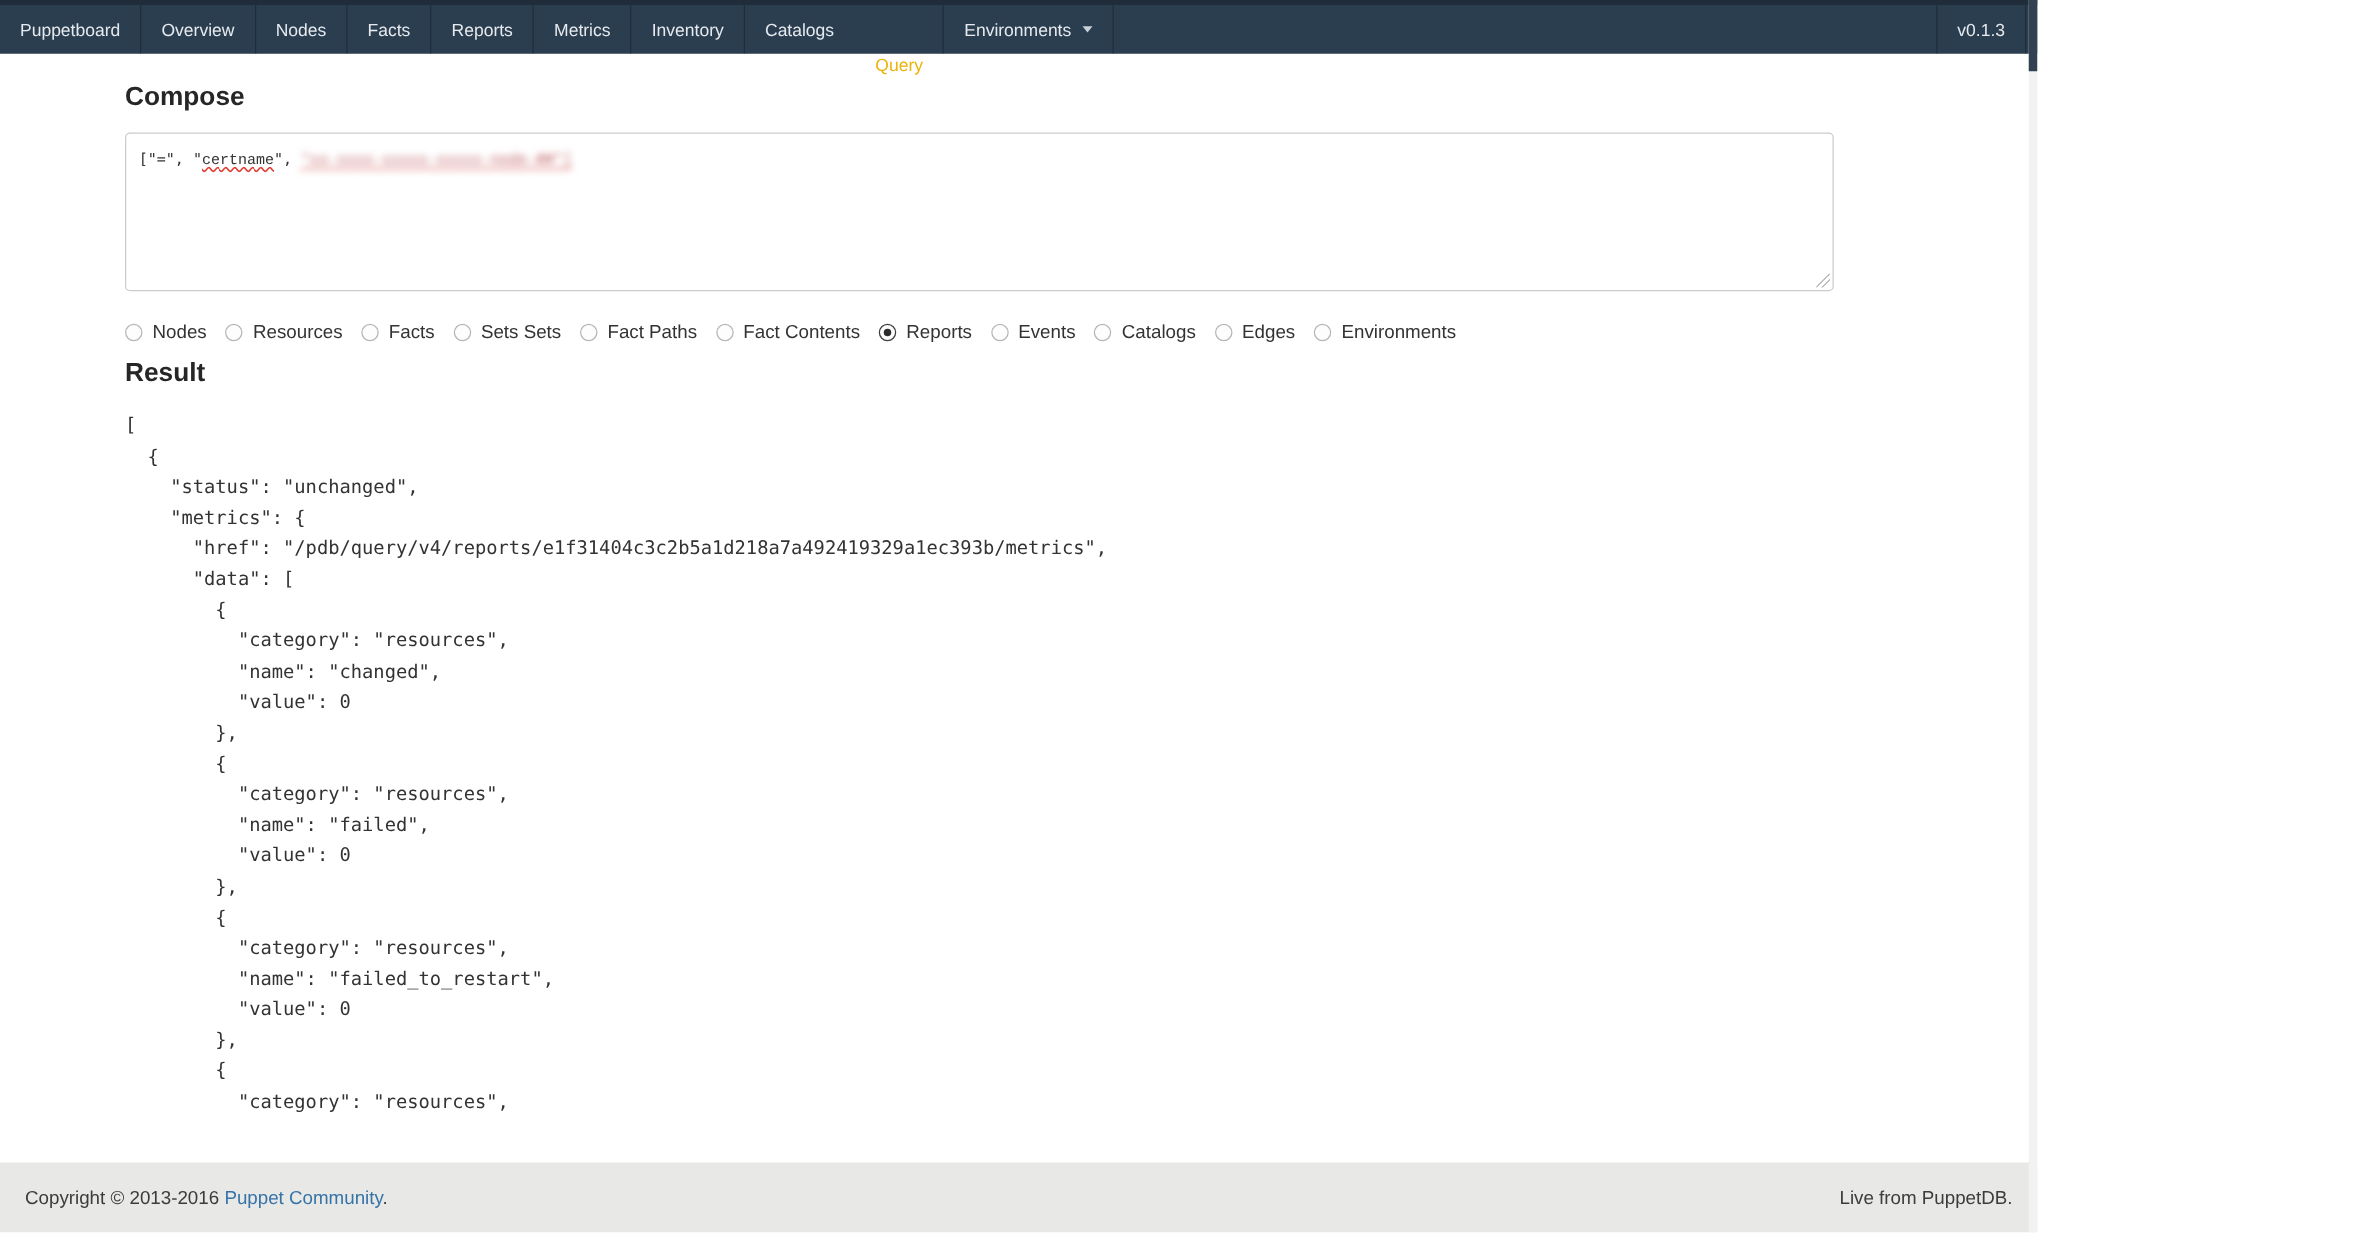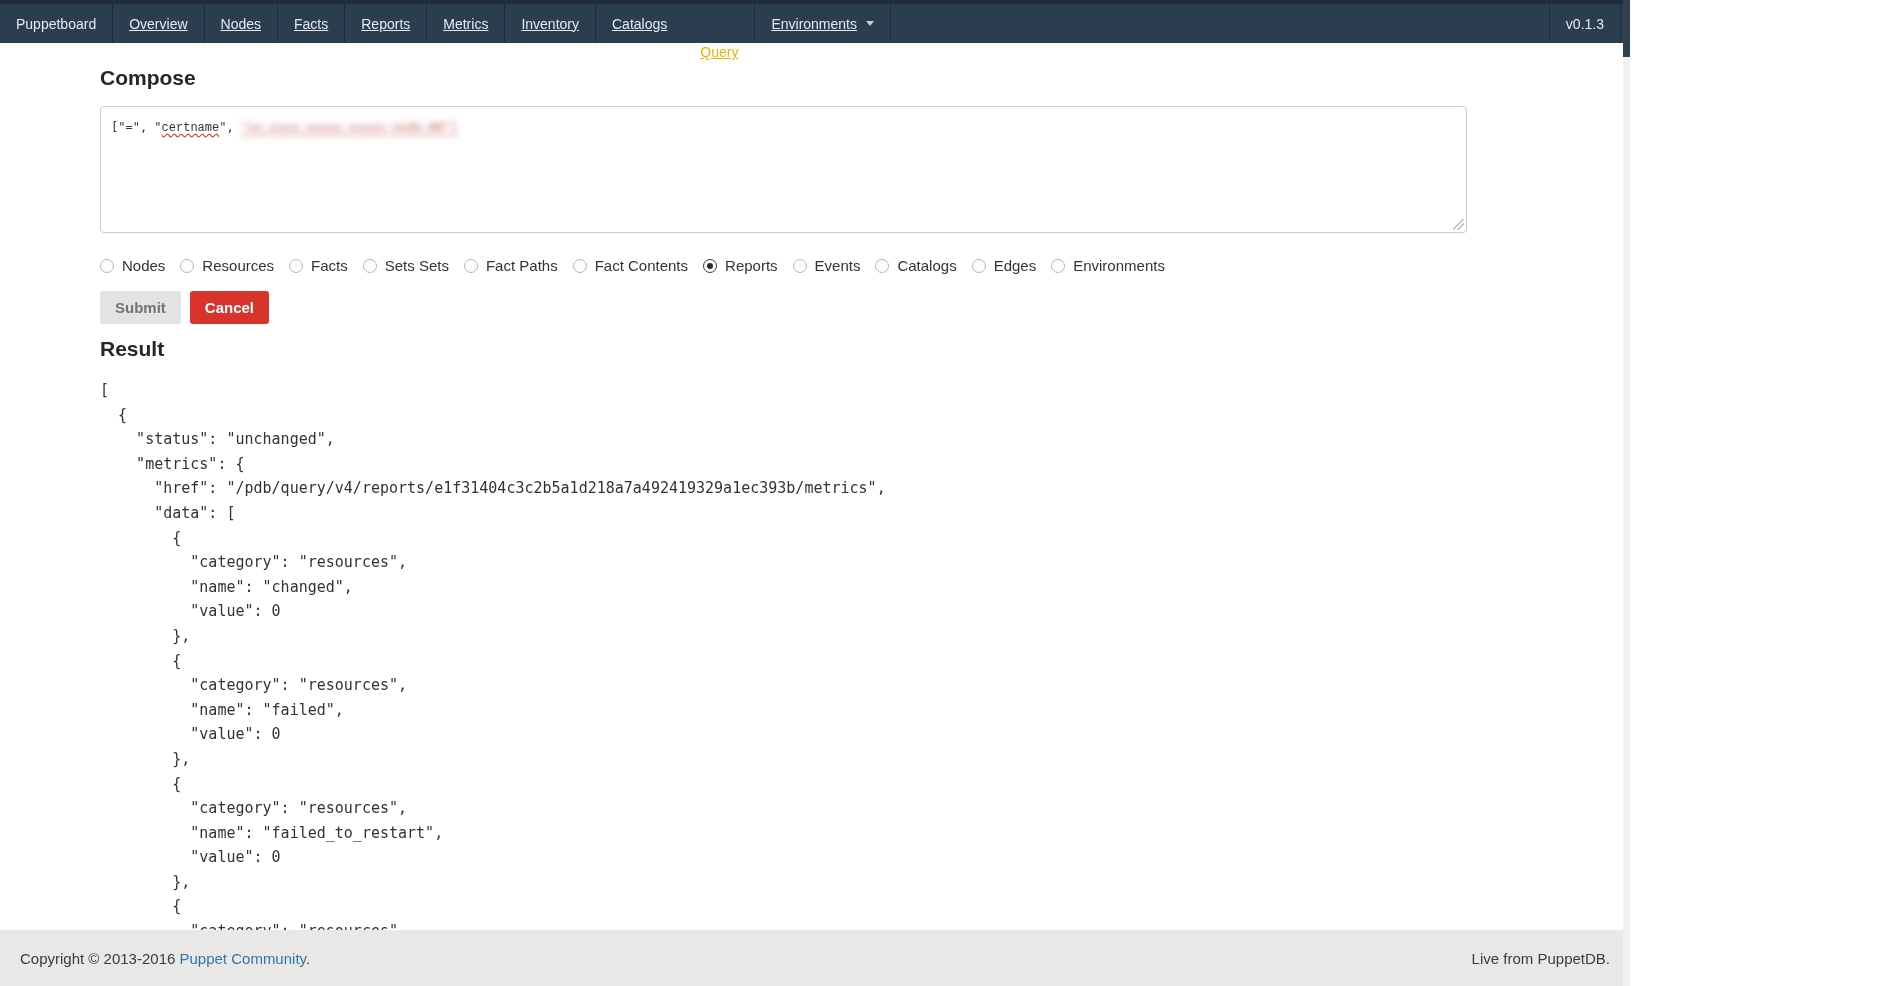--- a/index.html
+++ b/index.html
@@ -31,21 +31,20 @@
   .navbar ul {
     display: flex; align-items: stretch;
     list-style: none; margin: 0; padding: 0;
   }
   .navbar li {
     display: flex; align-items: center;
     padding: 0 16px;
     border-left: 1px solid rgba(0,0,0,0.28);
     cursor: pointer;
     white-space: nowrap;
-    text-decoration: underline;
   }
   .navbar li:last-child { border-right: 1px solid rgba(0,0,0,0.28); }
   .navbar li.active { background: #4E5D6C; color: #eab308; margin-top: 48px; }
   .caret {
     display: inline-block;
     margin-left: 9px;
     width: 0; height: 0;
     border-left: 4px solid transparent;
     border-right: 4px solid transparent;
     border-top: 5px solid #C9D1D8;
@@ -245,24 +244,20 @@
       <label class="radio">
         <span class="circle"></span>
         <span>Edges</span>
       </label>
       <label class="radio">
         <span class="circle"></span>
         <span>Environments</span>
       </label>
     </div>
 
-    <div class="button-row">
-      <button class="btn btn-submit">Submit</button>
-      <button class="btn btn-cancel">Cancel</button>
-    </div>
 
     <h2 class="result-title">Result</h2>
 
     <pre class="result-json">[
   {
     "status": "unchanged",
     "metrics": {
       "href": "/pdb/query/v4/reports/e1f31404c3c2b5a1d218a7a492419329a1ec393b/metrics",
       "data": [
         {

